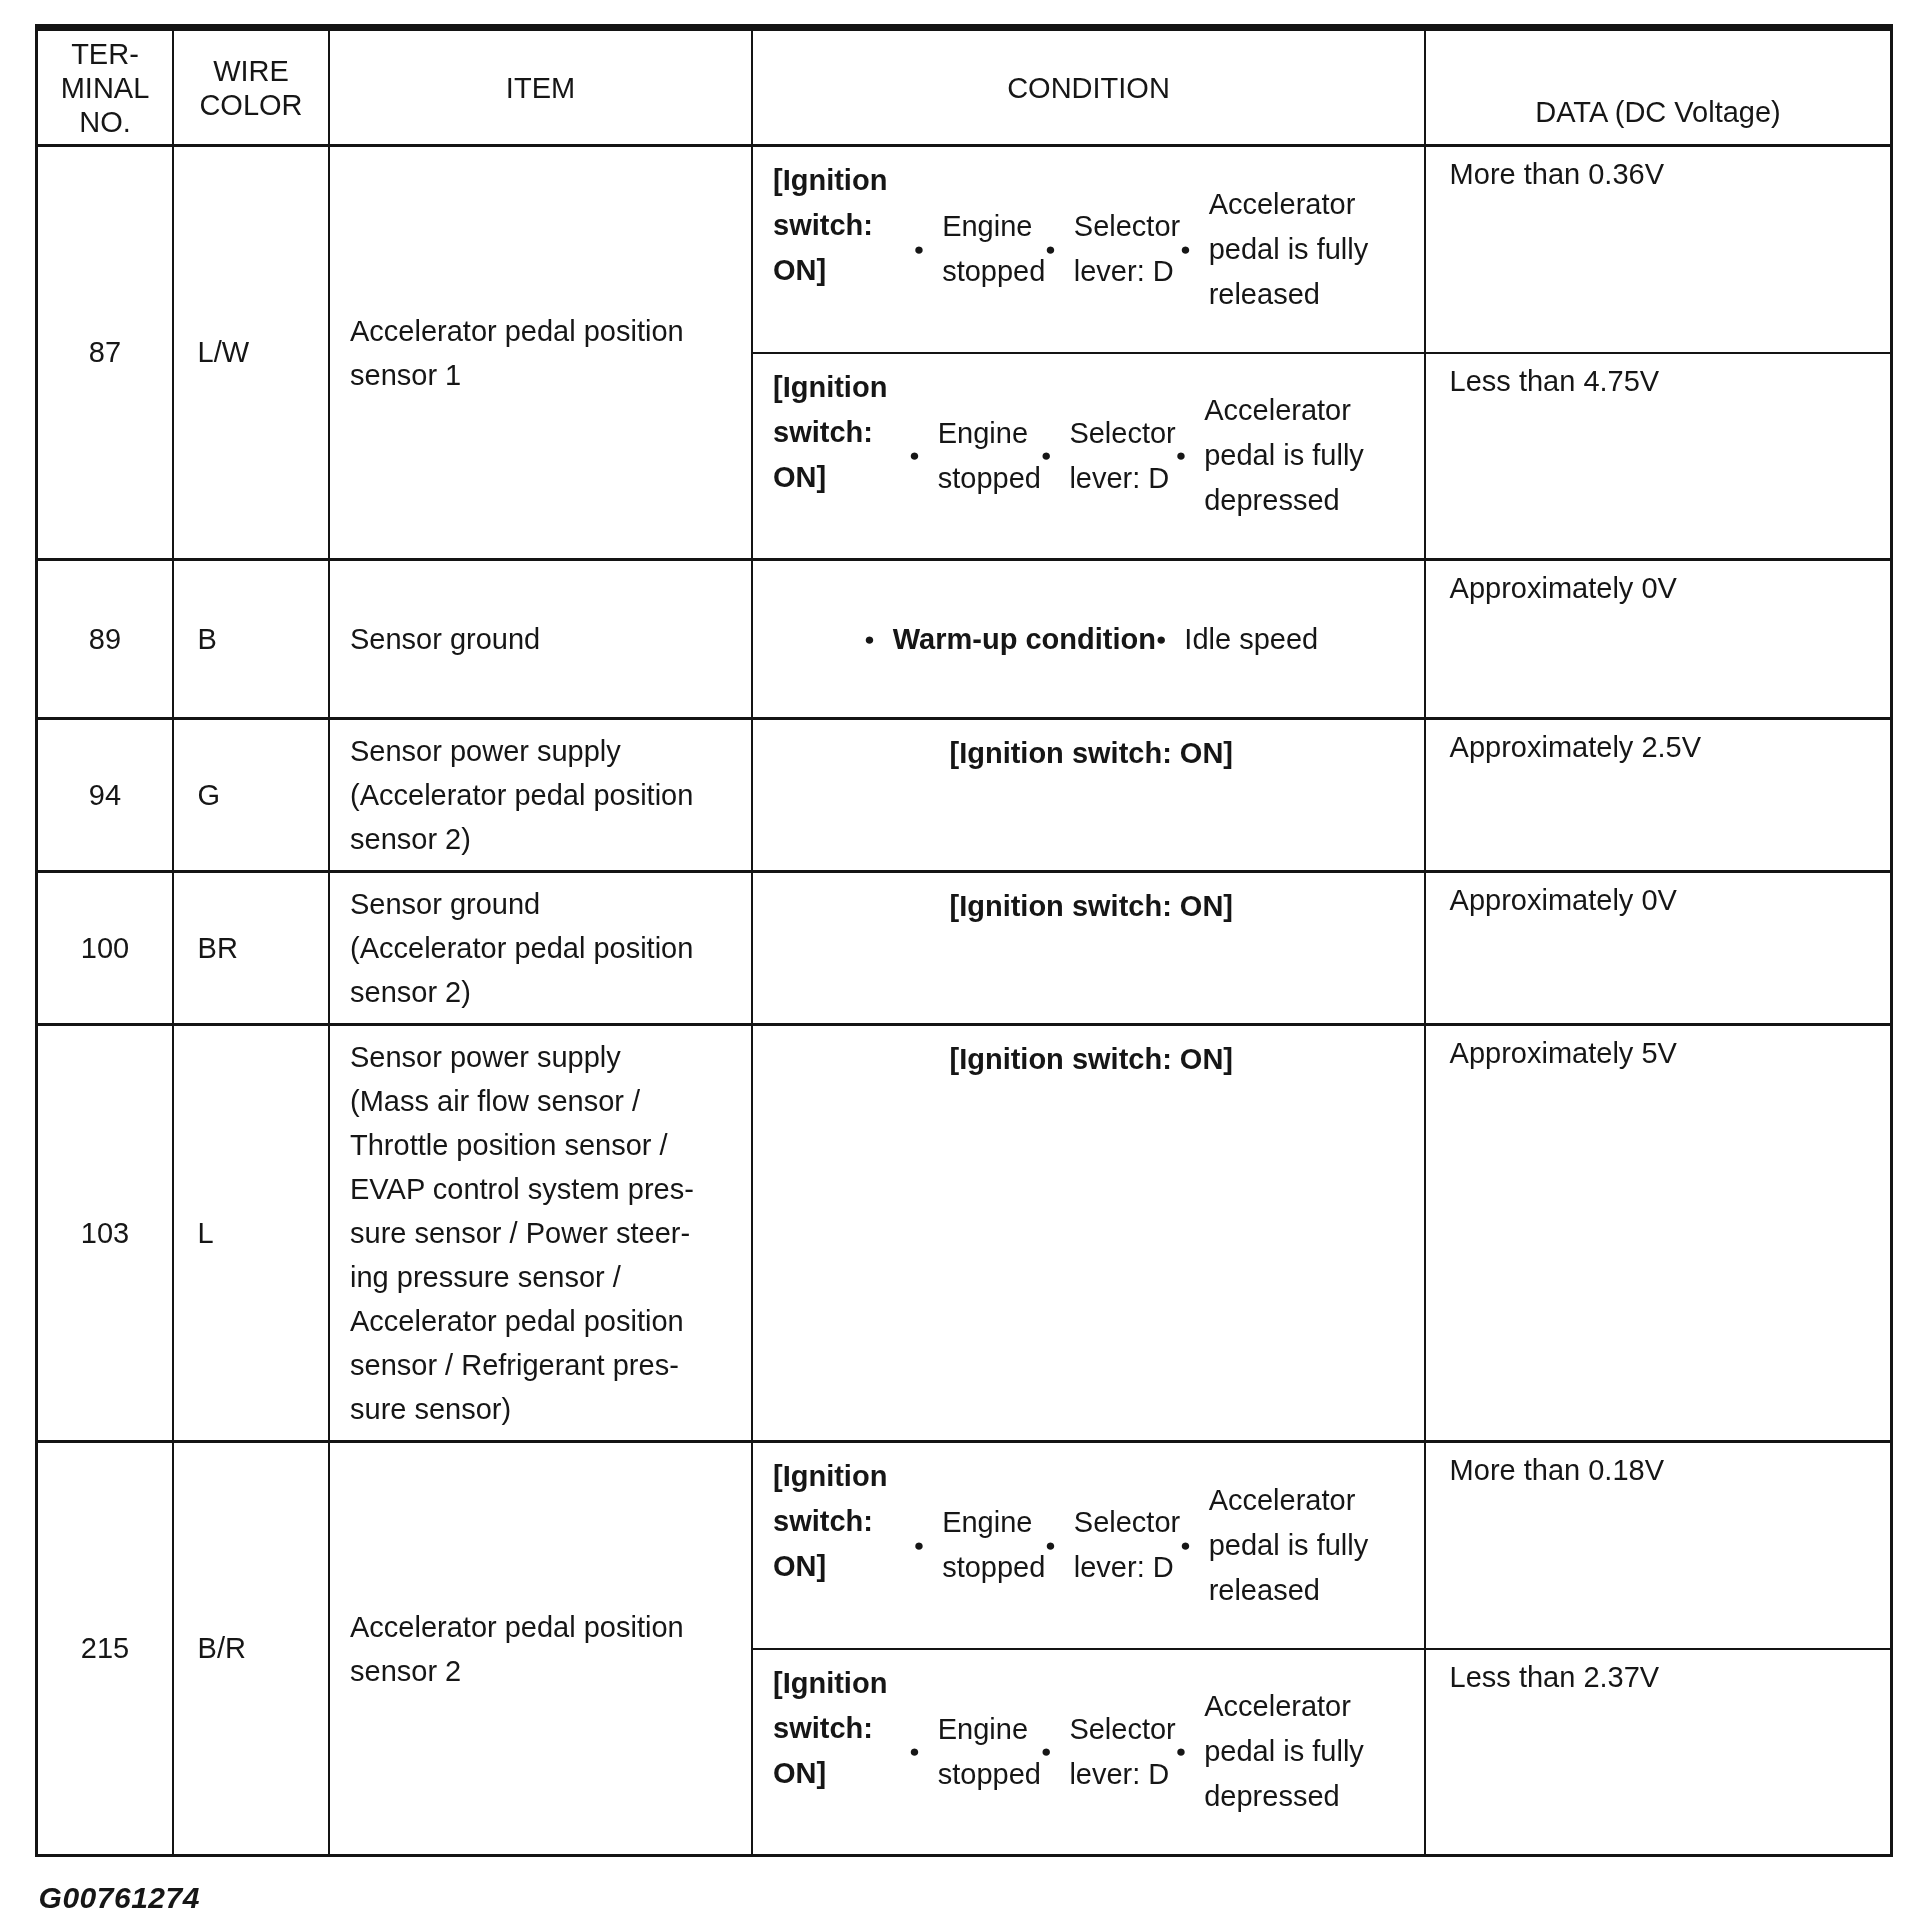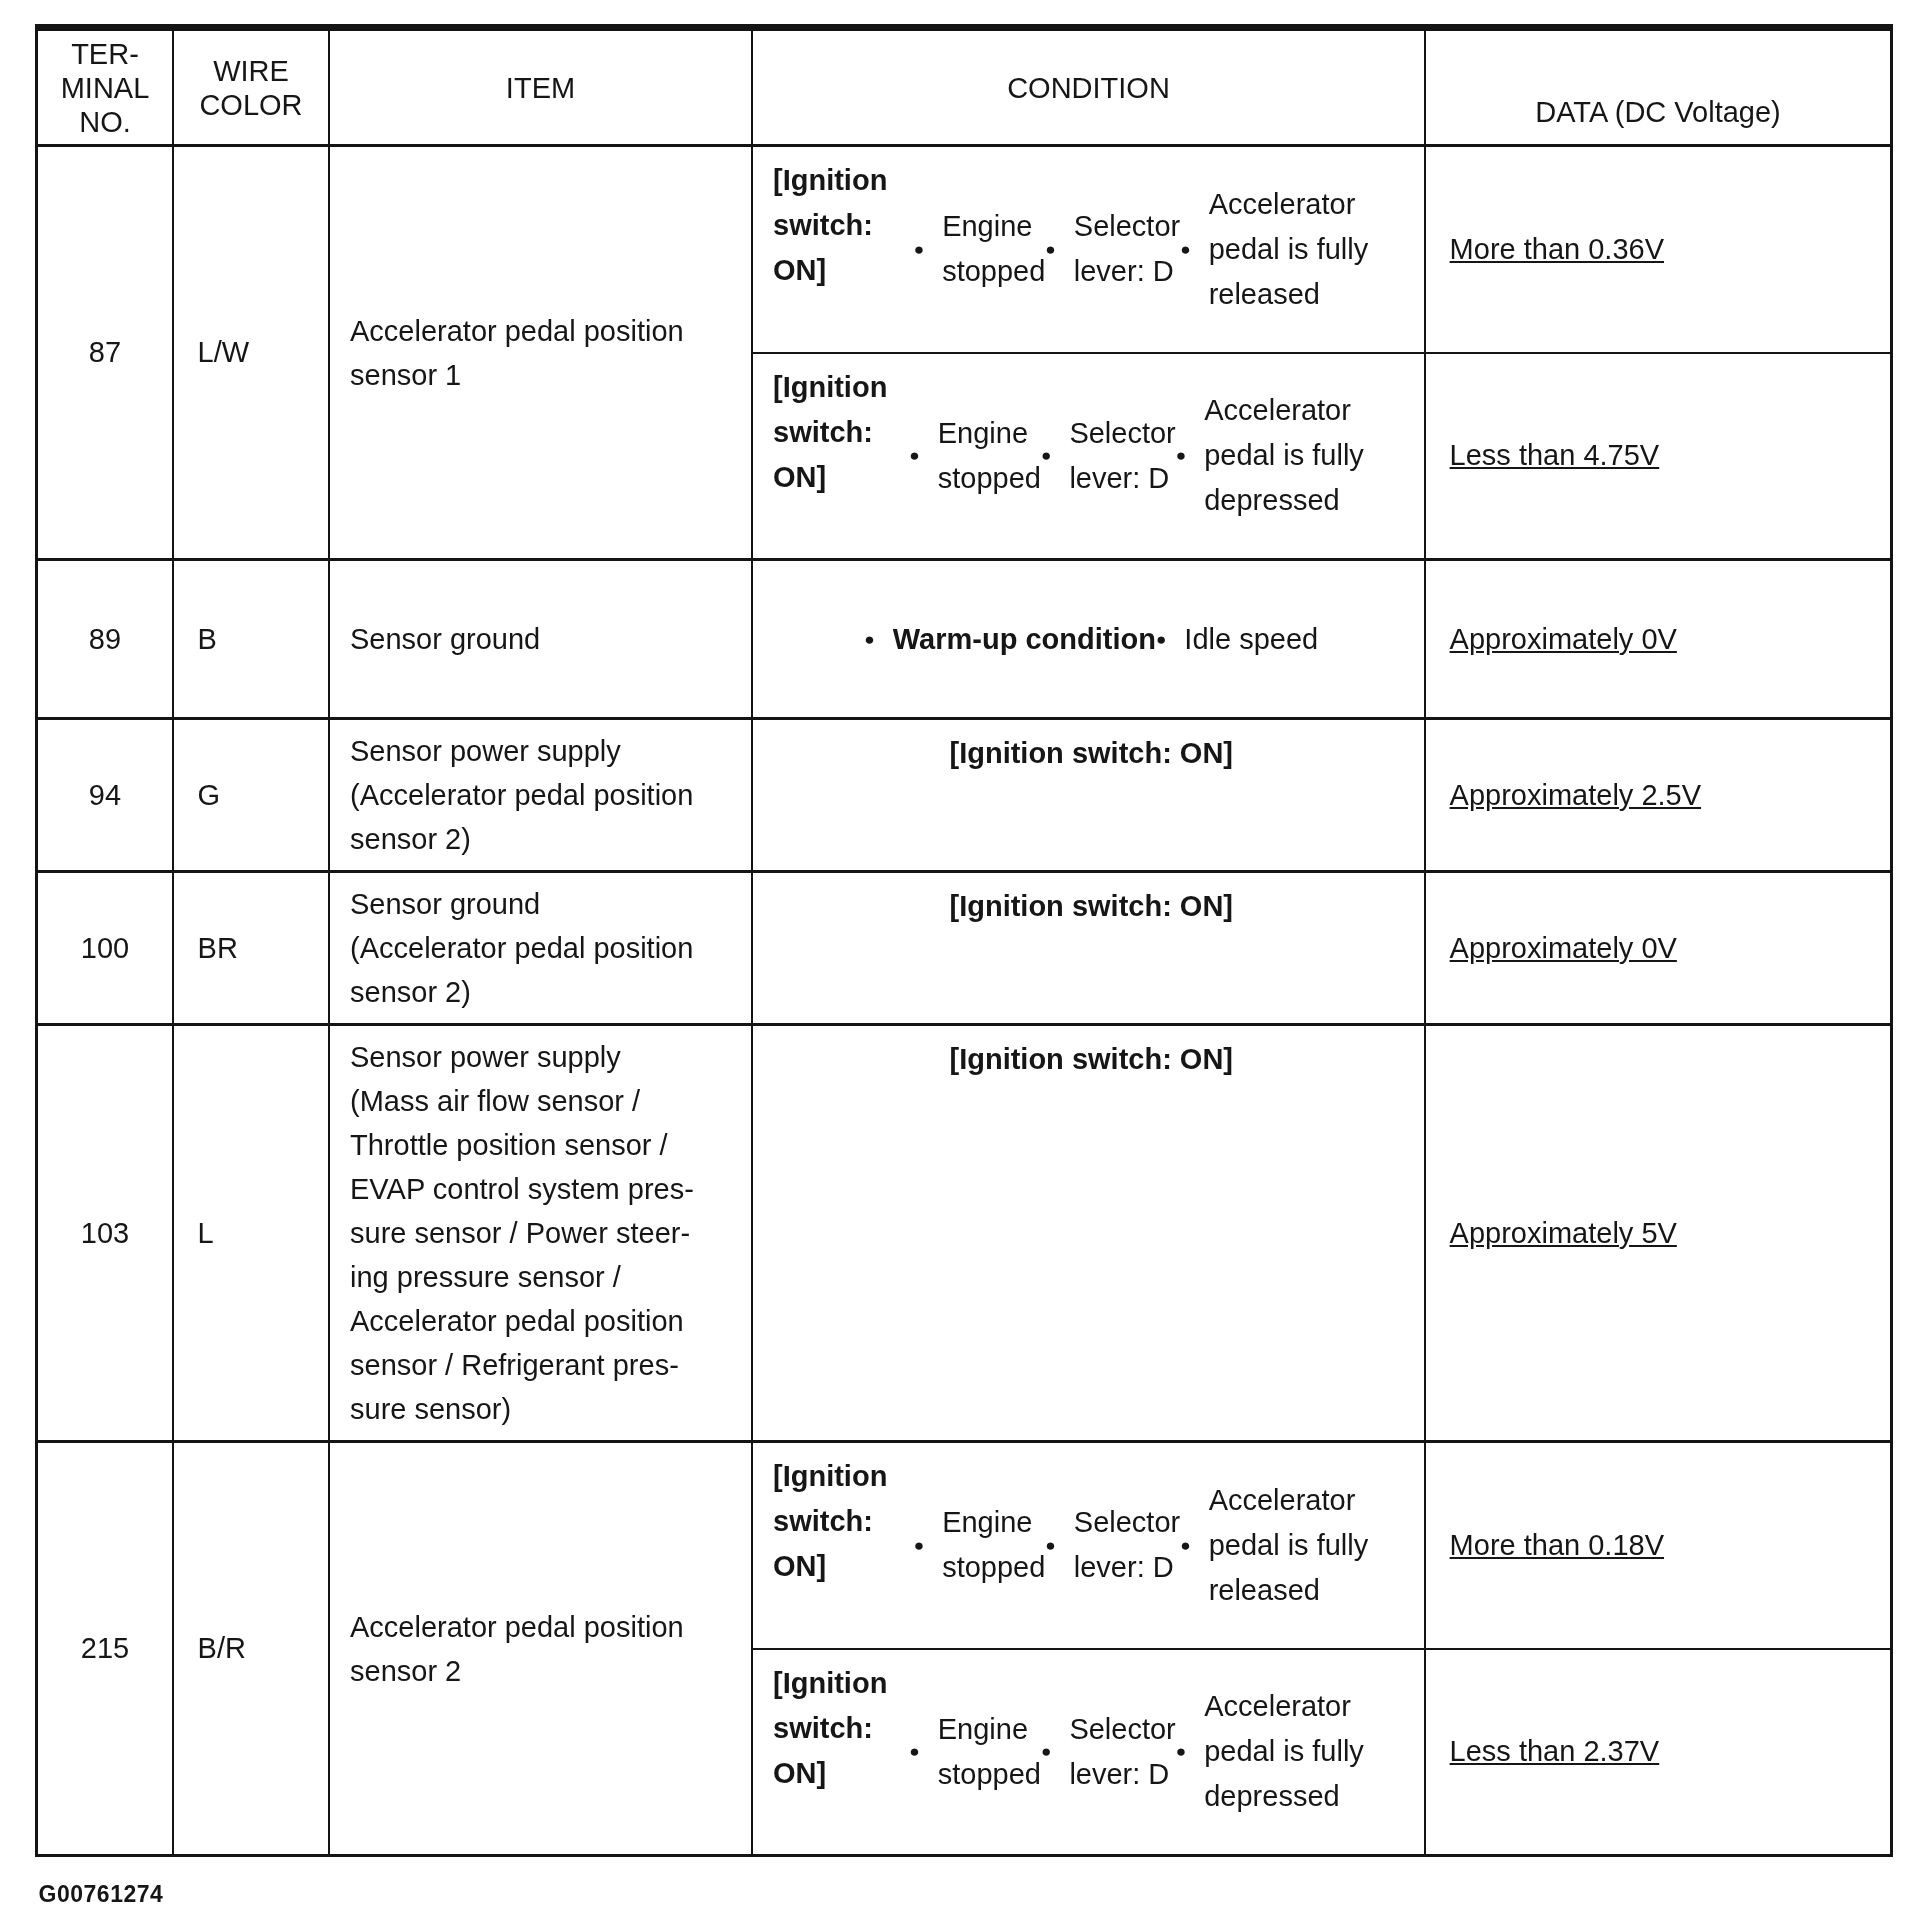--- a/index.html
+++ b/index.html
@@ -84,37 +84,37 @@
   .cond-header { font-weight: bold; }
   .bullet { display: flex; align-items: center; }
   .dot {
     font-size: 17.3px;
     margin-right: 18px;
     flex: 0 0 auto;
   }
   .bold { font-weight: bold; }
   .data-cell {
     display: flex;
-    align-items: center;
+    align-items: flex-start;
     padding: 11px 12.7px 11px 23.6px;
     font-size: 29px;
     box-sizing: border-box;
-    text-decoration: underline;
   }
   
   .h-xl  { min-height: 411px; }
   .h-md  { min-height: 156px; }
   .h-sm  { min-height: 144px; }
   .h-lg  { min-height: 351px; }
   
   .figure-id {
     margin: 23.6px 0 0 3.6px;
-    font-size: 23px;
+    font-size: 30px;
     font-weight: bold;
     letter-spacing: 0.5px;
+    font-style: italic;
   }
 </style>
 </head>
 <body>
 
 <div class="page">
 
   <div class="tbl">
 
     <div class="hdr">

